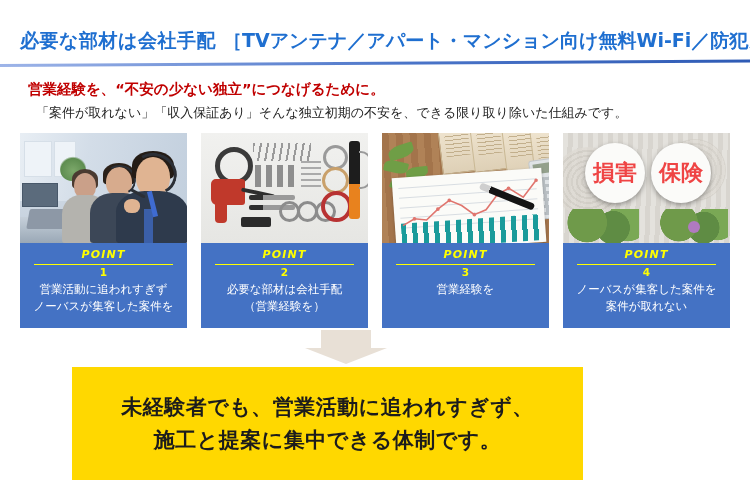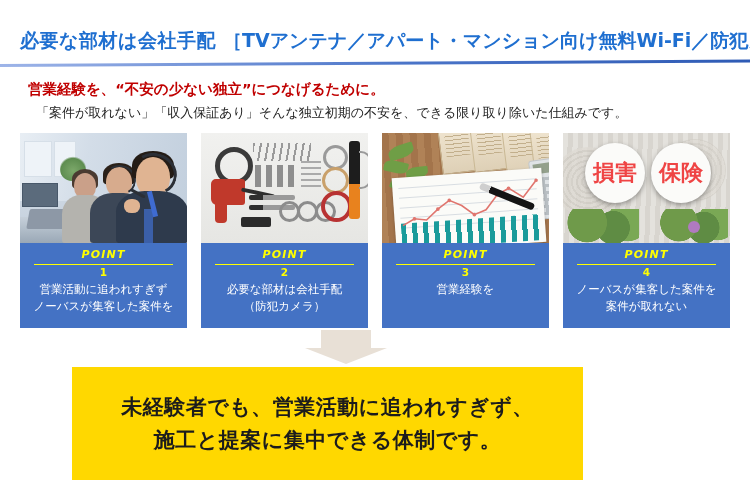--- a/index.html
+++ b/index.html
@@ -458,21 +458,21 @@
         <div class="ring r-g3"></div>
         <div class="knife"></div>
         <div class="knife-c"></div>
       </div>
       <div class="card-body">
         <div class="point-word">POINT</div>
         <div class="point-rule"></div>
         <div class="point-num">2</div>
         <div class="point-desc">
           <span class="l">必要な部材は会社手配</span>
-          <span class="l">（防犯カメラ）</span>
+          <span class="l">（営業経験を）</span>
         </div>
       </div>
     </div>
 
     <div class="card">
       <div class="card-photo p3">
         <div class="wood"></div>
         <div class="bill b1"></div>
         <div class="bill b2"></div>
         <div class="bill b3"></div>

